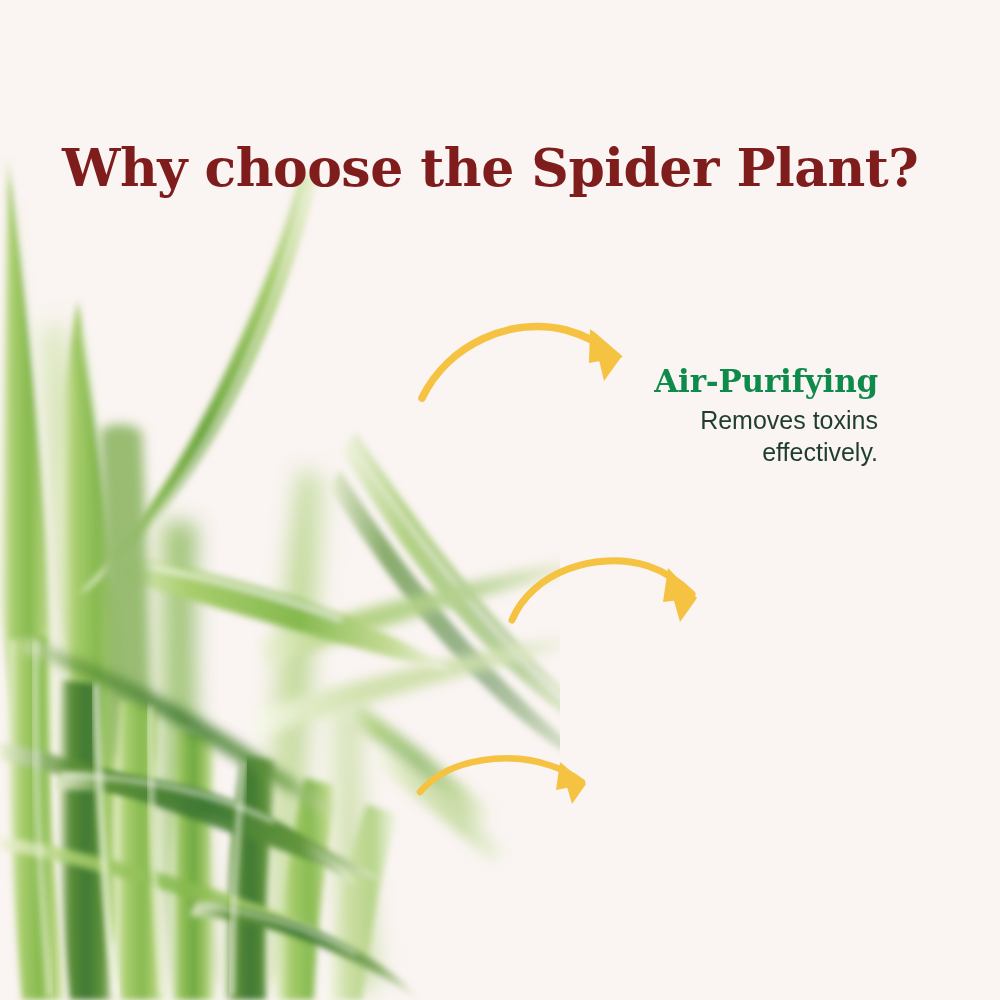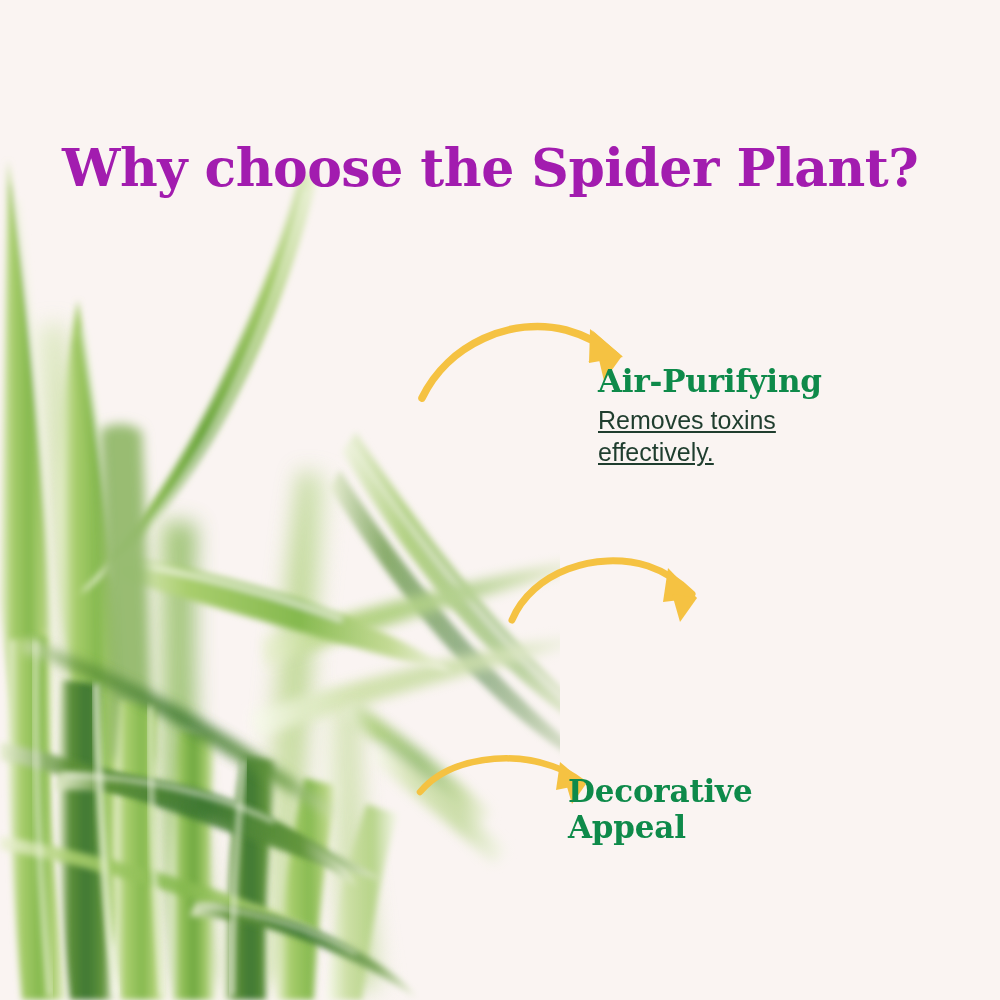--- a/index.html
+++ b/index.html
@@ -15,46 +15,45 @@
   .plant-layer{position:absolute;left:0;top:0;width:1000px;height:1000px;}
   .plant-layer svg{position:absolute;left:0;top:0;}
 
   
   .title{
     position:absolute;left:62px;top:102px;
     font-family:"DejaVu Serif", serif;
     font-weight:700;
     font-size:52px;
     letter-spacing:-0.5px;
-    color:#a21caf;
+    color:#7f1d1d;
     white-space:nowrap;
     z-index:40;
   }
 
   
-  .callout{position:absolute;z-index:40;text-align:left;}
+  .callout{position:absolute;z-index:40;text-align:right;}
   .callout .heading{
     font-family:"DejaVu Serif", serif;
     font-weight:700;
     color:#0E8A4A;
     font-size:31px;
     line-height:1.16;
     letter-spacing:-0.2px;
     margin:0 0 4px 0;
     white-space:pre-line;
   }
   .callout .sub{
     font-family:"Liberation Sans", sans-serif;
     font-weight:400;
     color:#1F3D2E;
     font-size:25px;
     line-height:1.30;
     margin:0;
     white-space:pre-line;
-    text-decoration:underline;
   }
 
   #callout-air      {left:598px; top:364px; width:280px;}
   #callout-hardy    {left:648px; top:616px; width:272px;}
   #callout-decorative{left:568px; top:774px; width:290px;}
 
   
   .arrows{position:absolute;left:0;top:0;width:1000px;height:1000px;z-index:35;}
 </style>
 </head>
@@ -235,17 +234,15 @@
   <div class="callout" id="callout-air">
     <div class="heading">Air-Purifying</div>
     <div class="sub">Removes toxins
 effectively.</div>
   </div>
 
   <div class="callout" id="callout-hardy">
   </div>
 
   <div class="callout" id="callout-decorative">
-    <div class="heading">Decorative
-Appeal</div>
   </div>
 
 </div>
 
 </body></html>

